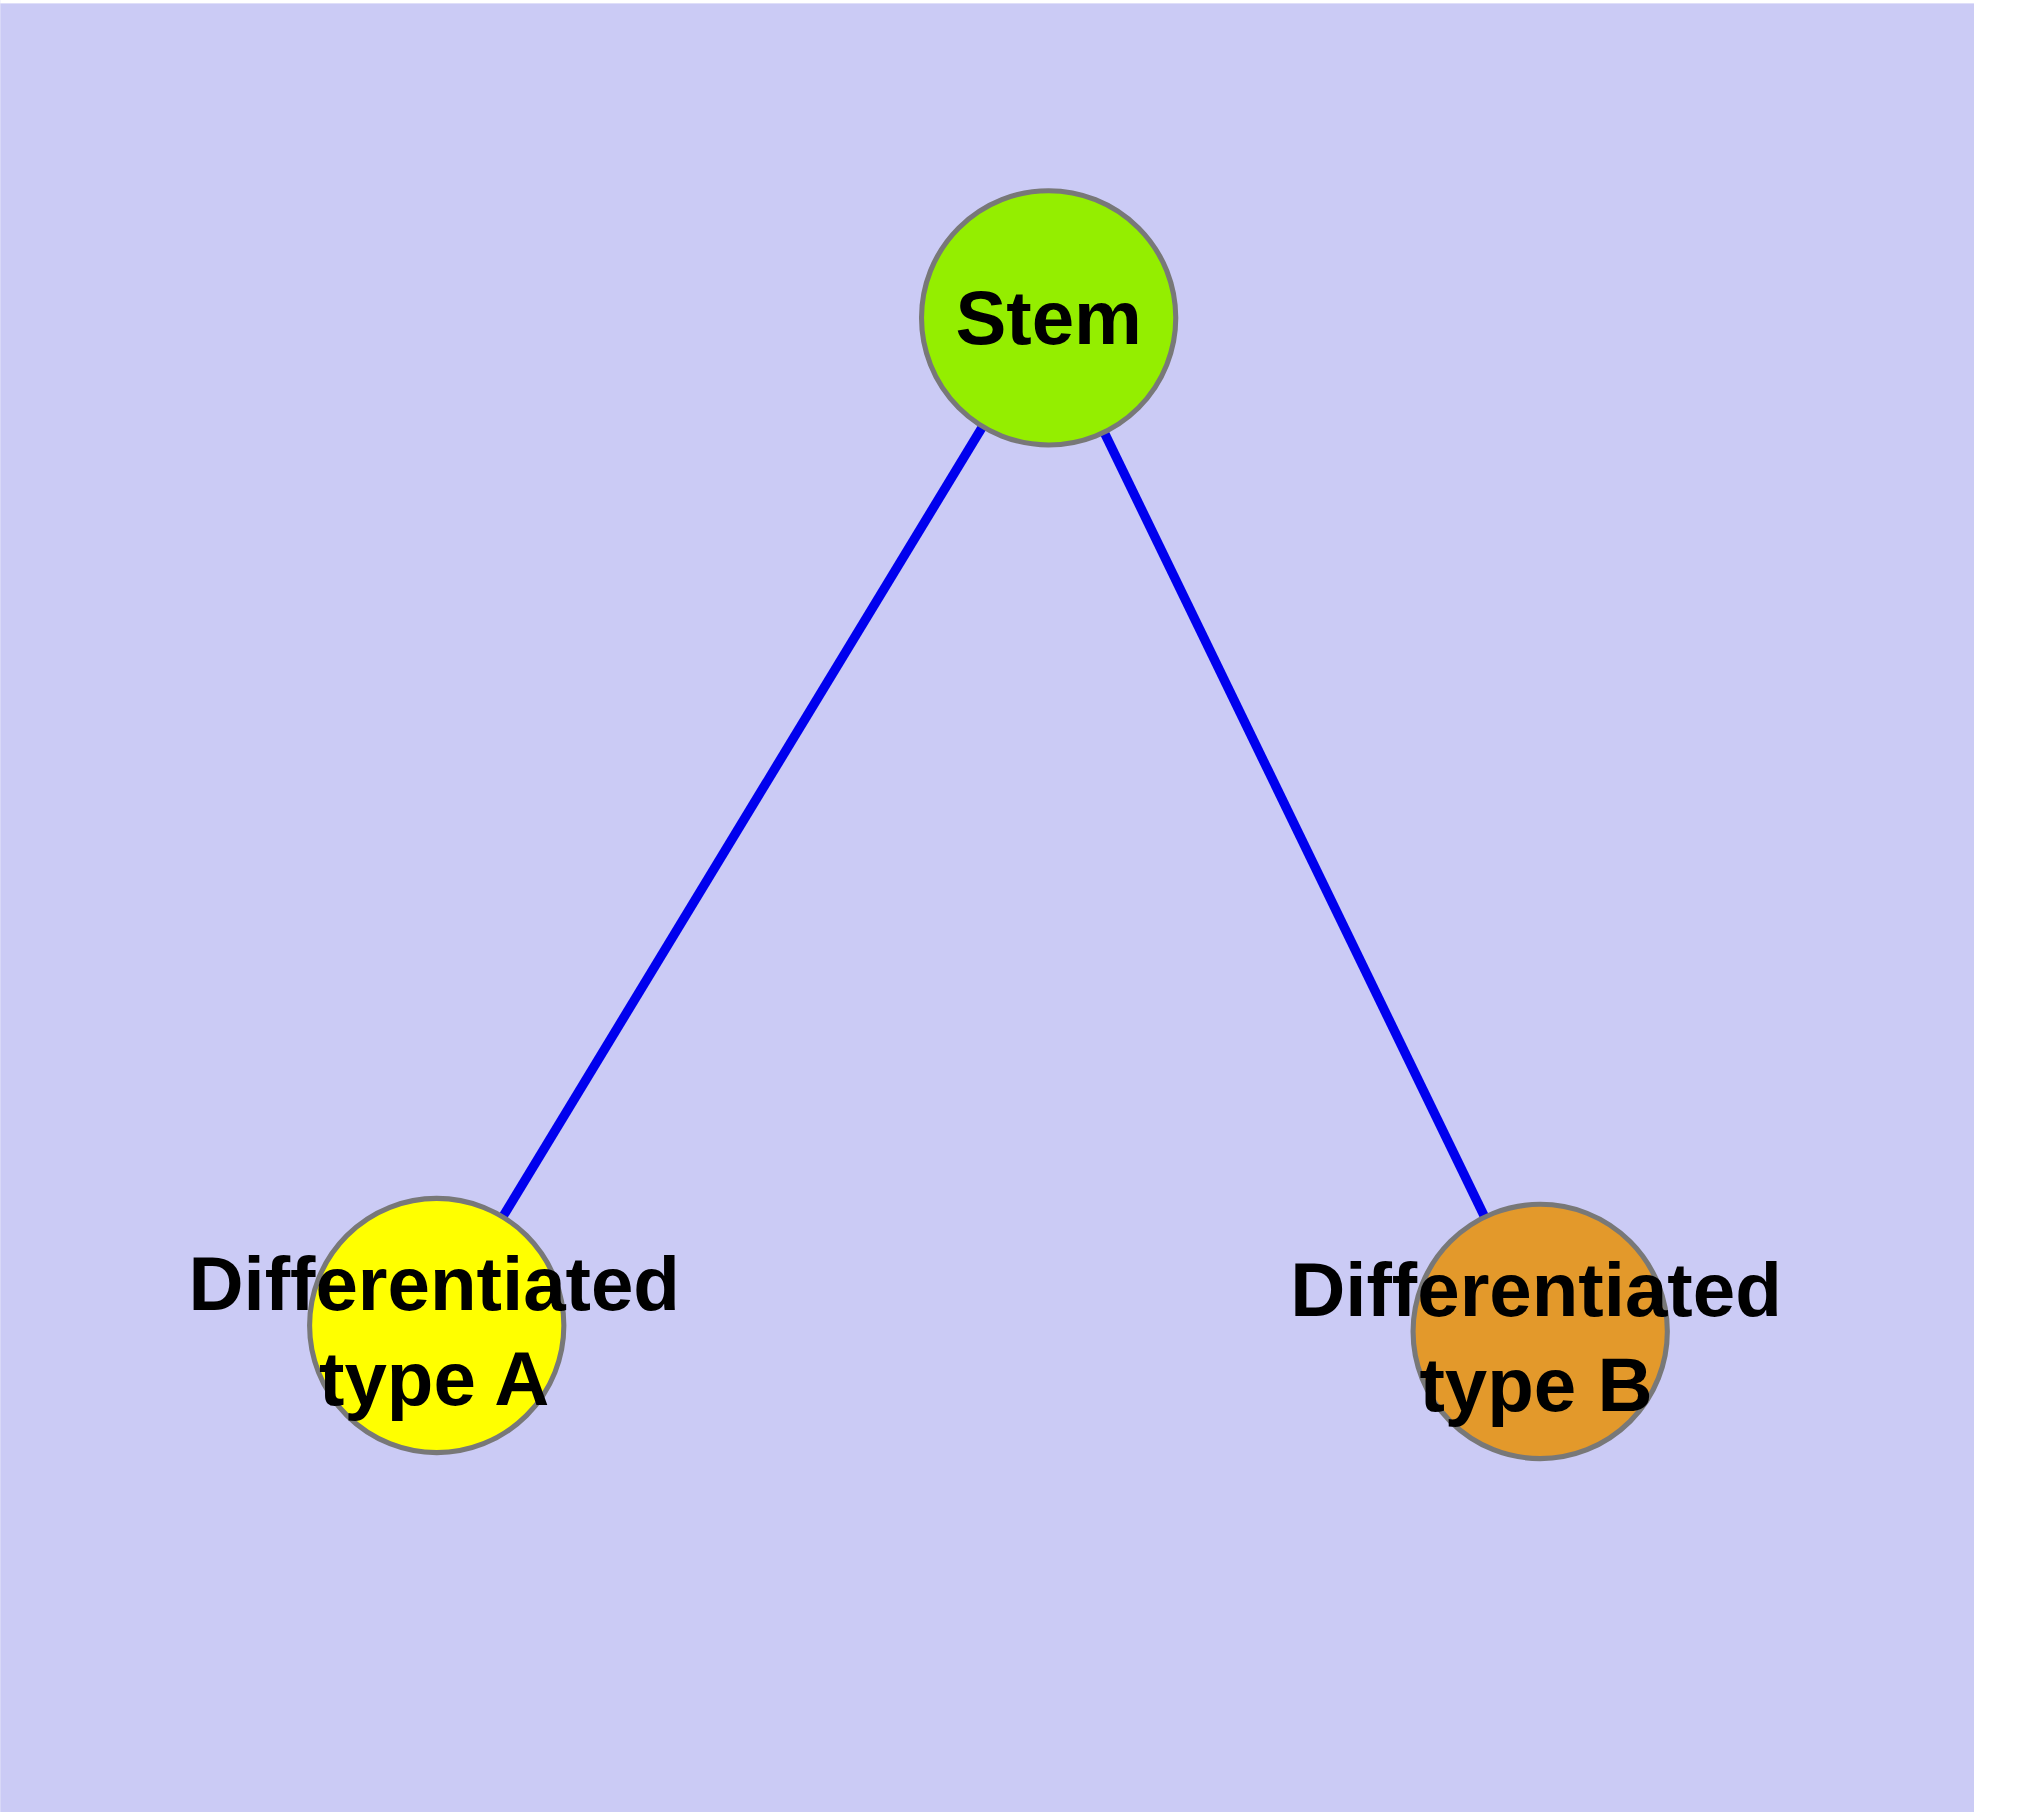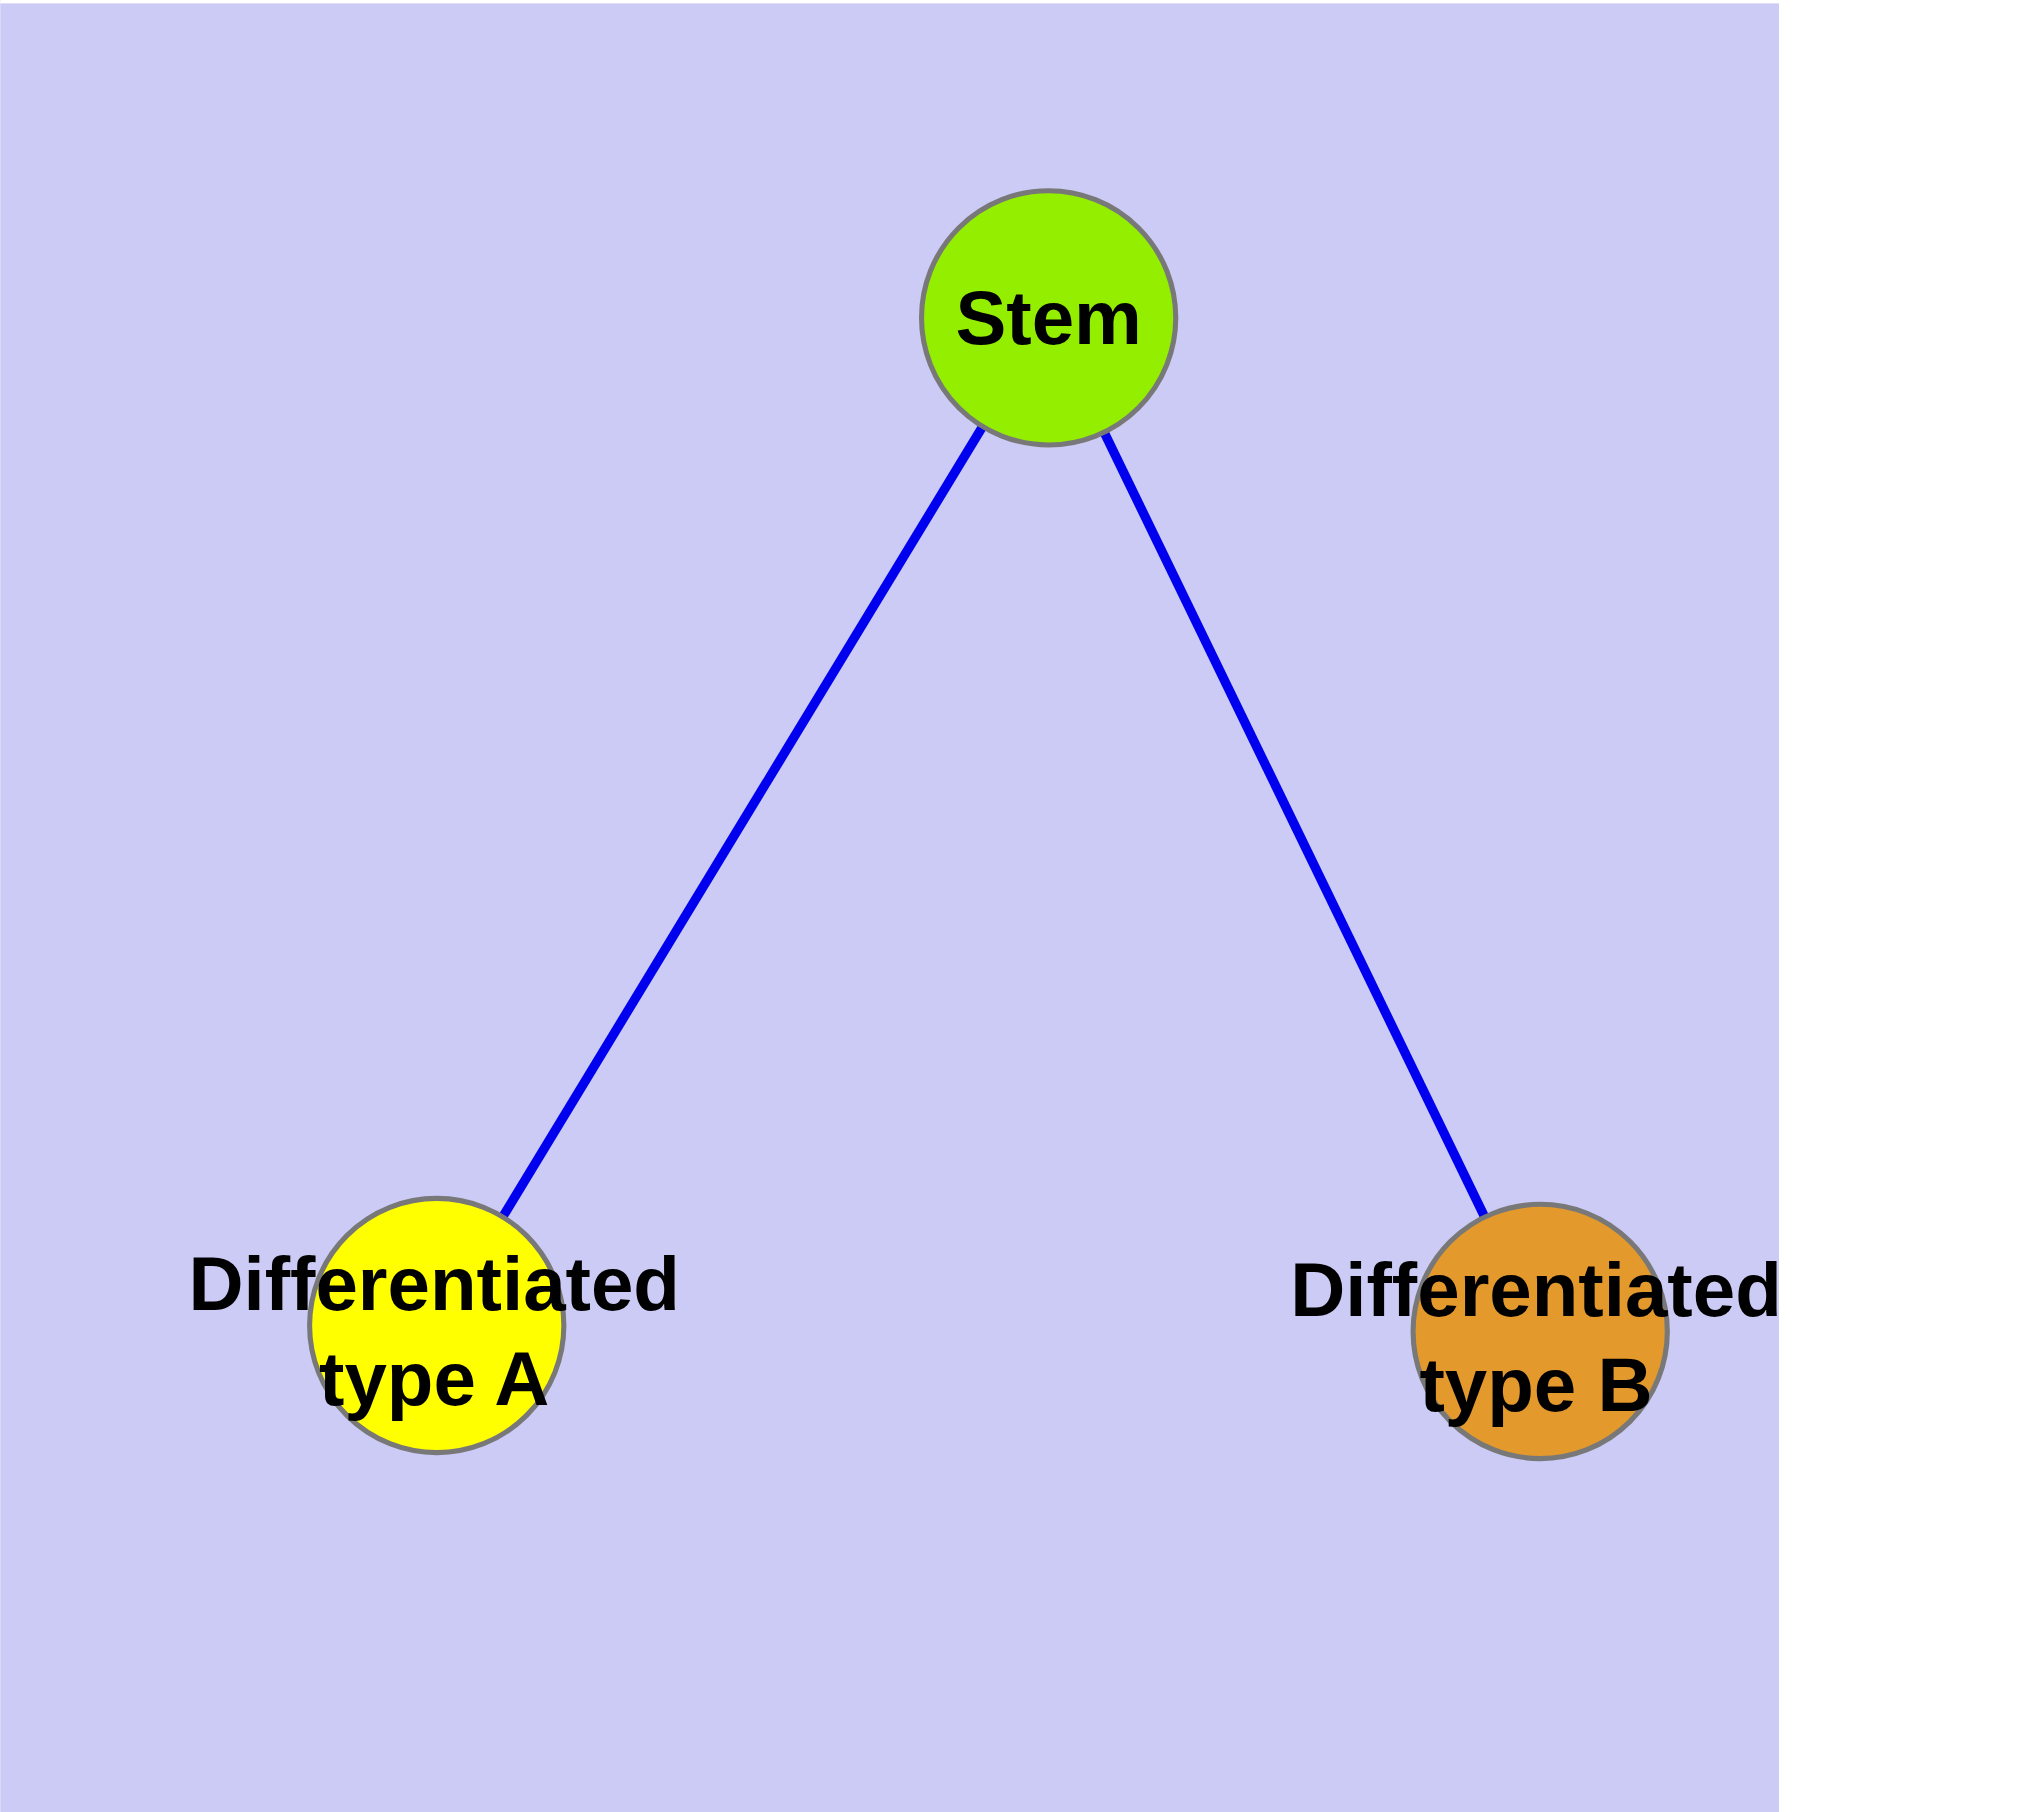--- a/index.html
+++ b/index.html
@@ -2,21 +2,21 @@
 <html style="font-size:13.6px"><head>
 <meta charset="utf-8">
 <style>
   html, body {
     margin: 0;
     padding: 0;
     background: #ffffff;
   }
   .canvas {
     position: relative;
-    width: 1779px;
+    width: 1974px;
     height: 1812px;
     overflow: hidden;
   }
   svg { display: block; }
   .node-label {
     font-family: "Liberation Sans", sans-serif;
     font-weight: bold;
     font-size: 90px;
     fill: #000000;
     text-anchor: middle;

